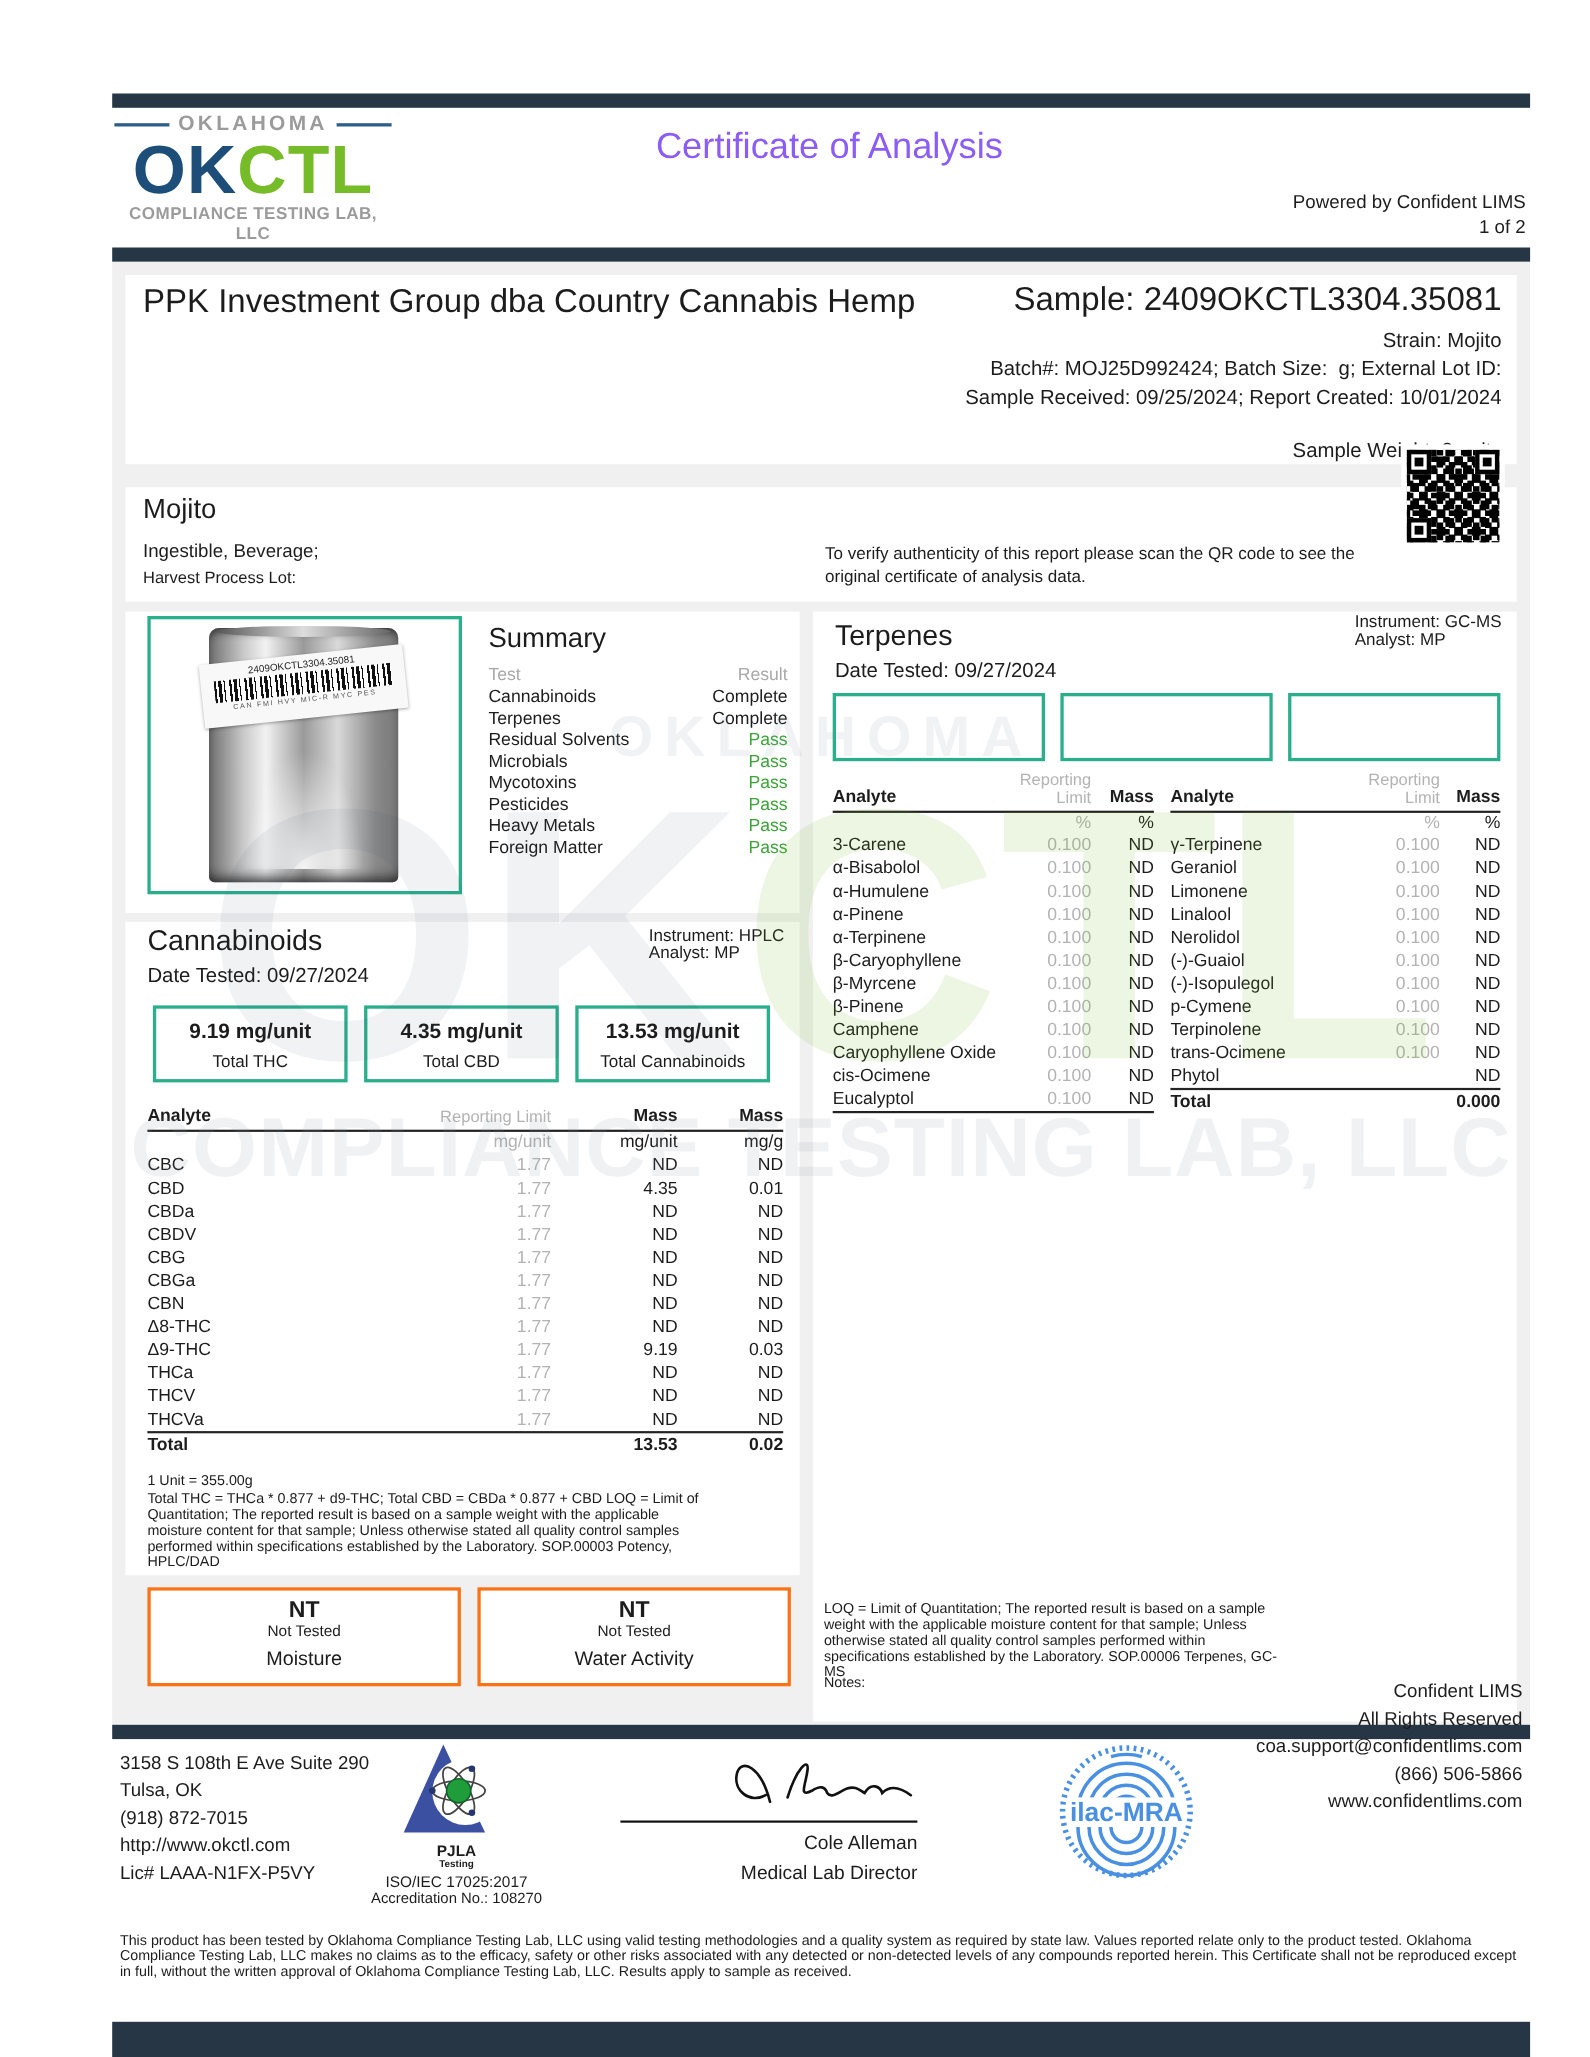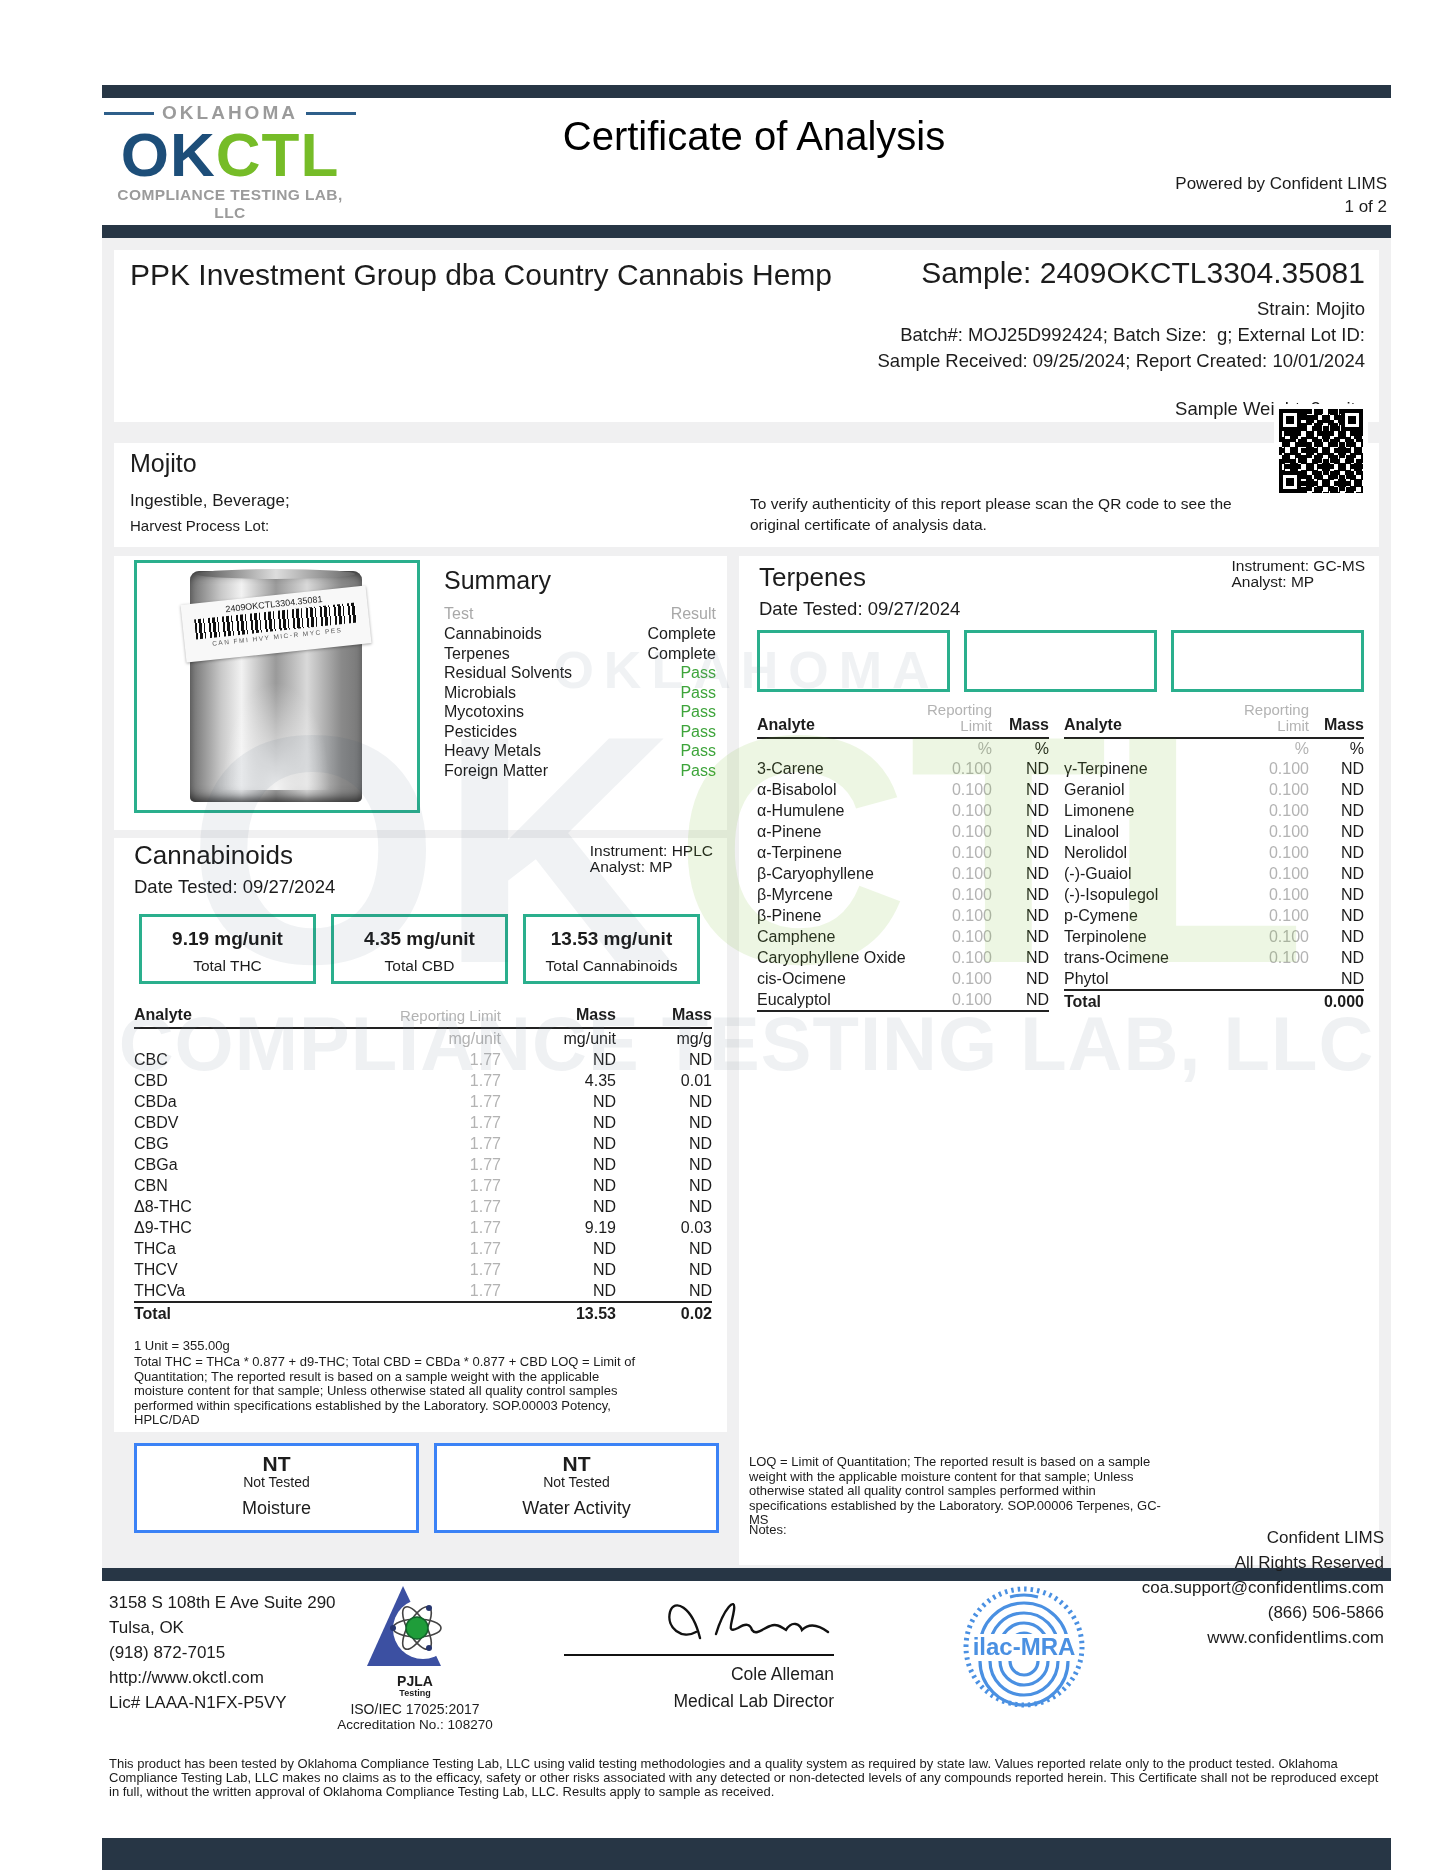--- a/index.html
+++ b/index.html
@@ -12,21 +12,21 @@
   #bar4{top:1838px;height:32px}
   .graybg{position:absolute;left:78px;top:238px;width:1289px;height:1330px;background:#f0f0f1;}
 
   
   .logo{position:absolute;left:80px;top:102px;width:252px;text-align:center;}
   .logo-region{display:flex;align-items:center;gap:8px;color:#9b9b9b;font-size:19px;font-weight:bold;letter-spacing:3px;}
   .logo-region .rule{flex:1;height:3px;background:#2e5f8a;}
   .logo-main{font-size:62px;font-weight:800;line-height:62px;letter-spacing:1px;}
   .logo-ok{color:#1d4e79}.logo-ctl{color:#76bc28}
   .logo-tag{font-size:15.5px;font-weight:bold;color:#9b9b9b;letter-spacing:.4px;}
-  .coa-title{position:absolute;left:380px;top:114px;width:700px;text-align:center;font-size:40px;color:#000000;}
+  .coa-title{position:absolute;left:380px;top:114px;width:700px;text-align:center;font-size:33px;color:#8b5cf6;}
   .powered{position:absolute;right:82px;top:174px;font-size:17px;text-align:right;}
   .pageno{position:absolute;right:82px;top:197px;font-size:17px;text-align:right;}
 
   .panel{position:absolute;background:#fff;}
   #p-info{left:90px;top:250px;width:1265px;height:172px;}
   .client{position:absolute;left:16px;top:8px;font-size:30px;white-space:nowrap;}
   .sampleid{position:absolute;right:14px;top:6px;font-size:30px;white-space:nowrap;}
   .strain{position:absolute;right:14px;top:48px;font-size:18.5px;}
   .batch{position:absolute;right:14px;top:74px;font-size:18.5px;white-space:pre;}
   .received{position:absolute;right:14px;top:100px;font-size:18.5px;}
@@ -91,21 +91,21 @@
   .cname{text-align:left;}
   .cnum{text-align:right;color:#b3b3b3;}
   .cval{text-align:right;}
   .cunits .u1{text-align:right;color:#b3b3b3;}
   .cunits .u2{text-align:right;}
   .crow.total{font-weight:bold;border-top:2px solid #222;}
   .fnote1{position:absolute;left:20px;top:500px;font-size:13px;}
   .fnote2{position:absolute;left:20px;top:517px;width:505px;font-size:13px;line-height:14.5px;}
 
   
-  .ntbox{position:absolute;top:1443px;width:285px;height:90px;border:3px solid #3b82f6;background:#fff;text-align:center;box-sizing:border-box;}
+  .ntbox{position:absolute;top:1443px;width:285px;height:90px;border:3px solid #f97316;background:#fff;text-align:center;box-sizing:border-box;}
   #nt1{left:110px}#nt2{left:410px}
   .nt-v{font-size:21px;font-weight:bold;margin-top:7px;line-height:22px;}
   .nt-s{font-size:14px;line-height:15px;}
   .nt-l{font-size:18px;margin-top:8px;}
 
   
   #p-terp{left:715px;top:556px;width:640px;height:1009px;}
   .t-instr{position:absolute;right:14px;top:2px;font-size:15.5px;line-height:16px;}
   .t-title{position:absolute;left:20px;top:6px;font-size:26px;}
   .t-date{position:absolute;left:20px;top:42px;font-size:18.5px;}

